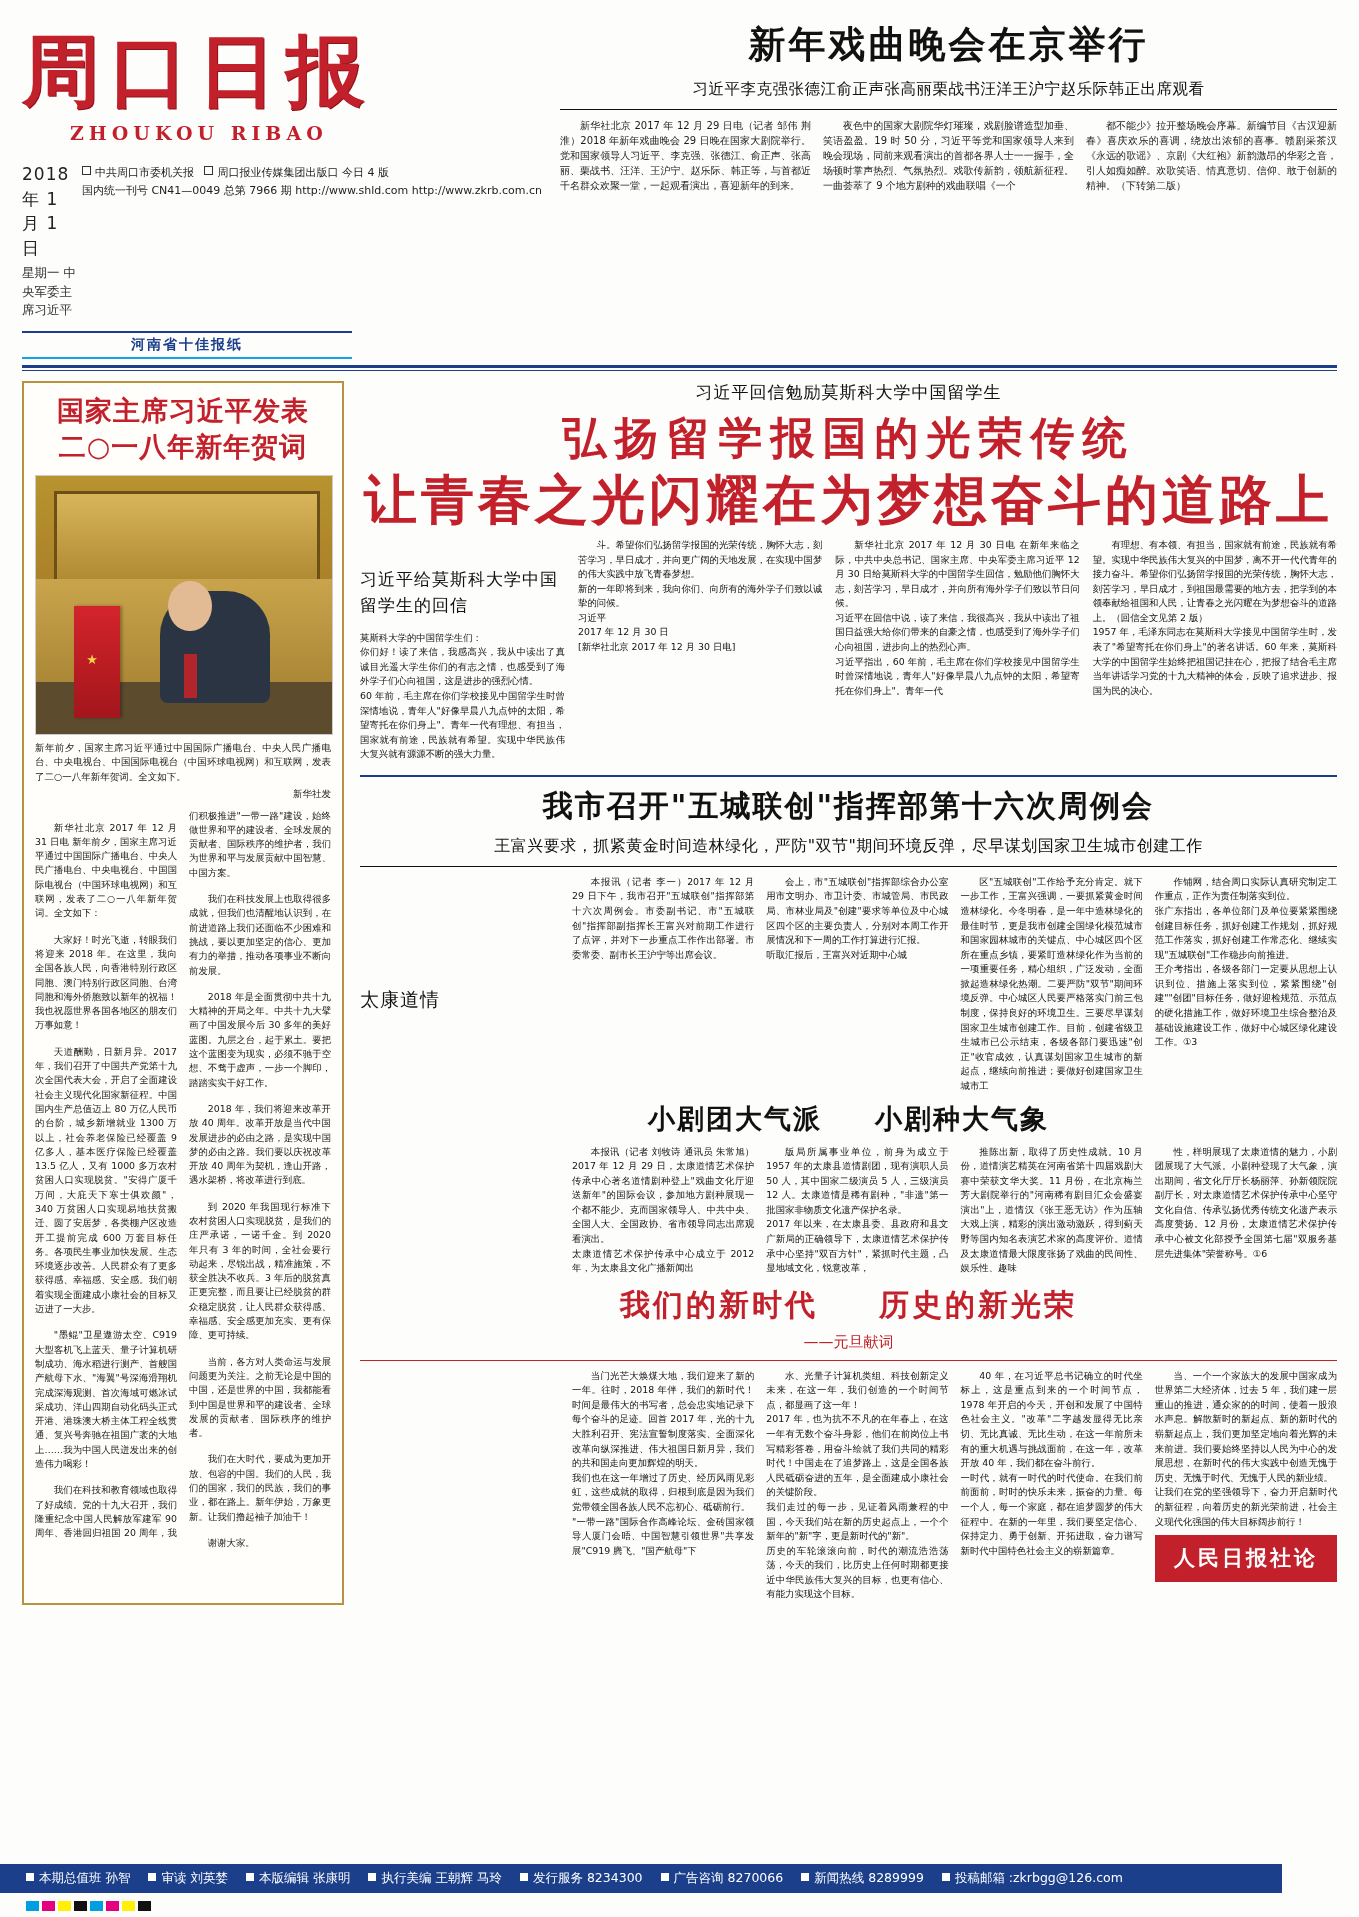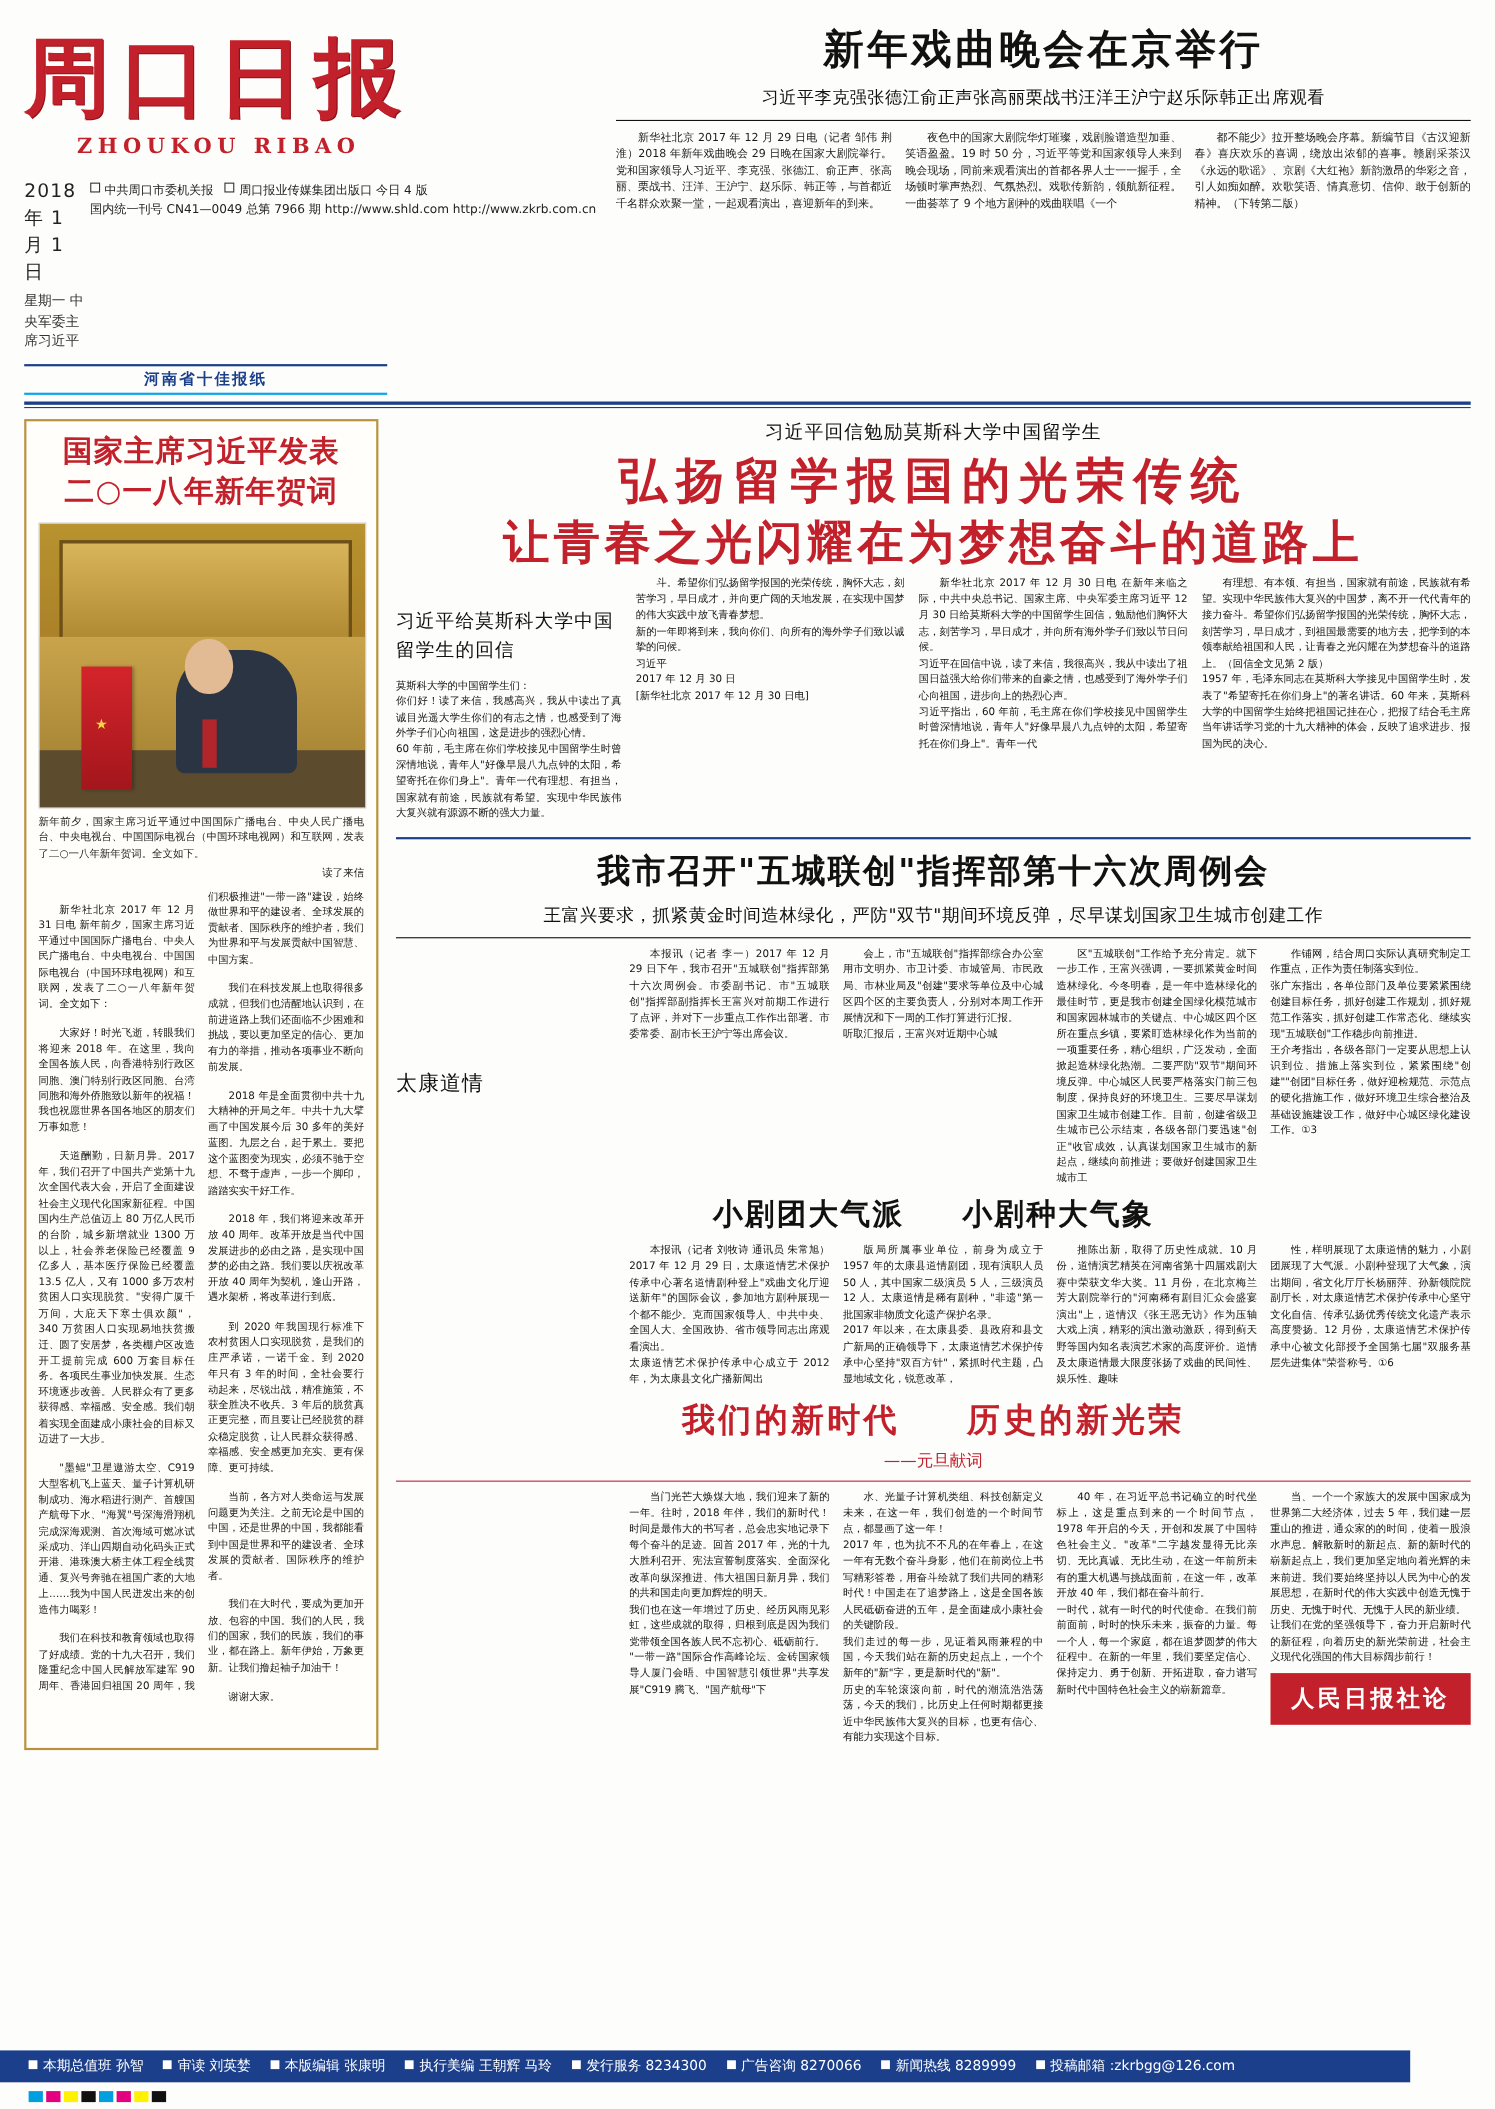--- a/index.html
+++ b/index.html
@@ -93,21 +93,21 @@
 
   .lc-body{column-count:2;column-gap:12px;font-size:9.4px;line-height:1.52;text-align:justify;margin-top:7px;color:#161616;}
   .lc-body p{margin:12px 0 3px 0;text-indent:2em;}
 
   
   .kicker{text-align:center;font-size:17px;letter-spacing:1px;color:#111;margin-bottom:6px;}
   .mega{
     font-family:"DejaVu Serif","Liberation Serif",serif;font-weight:bold;color:#c2202a;
     font-size:44px;letter-spacing:8px;text-align:center;line-height:1.28;
   }
-  .mega .l2{letter-spacing:4px;font-size:42px;}
+  .mega .l2{letter-spacing:4px;font-size:53px;}
   .sub-head{font-size:21px;text-align:center;margin:13px 0 6px 0;letter-spacing:1px;color:#111;}
   .letter-wrap{display:flex;gap:13px;margin-top:4px;}
   .letter-col{font-size:9.4px;line-height:1.55;text-align:justify;}
   .letter-col p{margin:0 0 3px 0;text-indent:2em;}
   .rule-blue{border-bottom:2px solid #1b3f8b;margin:10px 0 9px 0;}
 
   .mid-head{
     font-family:"DejaVu Serif","Liberation Serif",serif;font-weight:bold;font-size:30px;
     text-align:center;letter-spacing:2px;color:#111;
   }
@@ -207,21 +207,21 @@
         <div class="mountains"></div>
         <div class="desk"></div>
         <div class="flag"></div>
         <div class="flagstar">★</div>
         <div class="person"></div>
         <div class="head"></div>
         <div class="tie"></div>
       </div>
       <div class="photo-cap">
         <span>新年前夕，国家主席习近平通过中国国际广播电台、中央人民广播电台、中央电视台、中国国际电视台（中国环球电视网）和互联网，发表了二○一八年新年贺词。全文如下。</span>
-        <span class="src">读了来信</span>
+        <span class="src">新华社发</span>
       </div>
       <div class="lc-body">
         <p>新华社北京 2017 年 12 月 31 日电 新年前夕，国家主席习近平通过中国国际广播电台、中央人民广播电台、中央电视台、中国国际电视台（中国环球电视网）和互联网，发表了二○一八年新年贺词。全文如下：</p>
         <p>大家好！时光飞逝，转眼我们将迎来 2018 年。在这里，我向全国各族人民，向香港特别行政区同胞、澳门特别行政区同胞、台湾同胞和海外侨胞致以新年的祝福！我也祝愿世界各国各地区的朋友们万事如意！</p>
         <p>天道酬勤，日新月异。2017 年，我们召开了中国共产党第十九次全国代表大会，开启了全面建设社会主义现代化国家新征程。中国国内生产总值迈上 80 万亿人民币的台阶，城乡新增就业 1300 万以上，社会养老保险已经覆盖 9 亿多人，基本医疗保险已经覆盖 13.5 亿人，又有 1000 多万农村贫困人口实现脱贫。"安得广厦千万间，大庇天下寒士俱欢颜"，340 万贫困人口实现易地扶贫搬迁、圆了安居梦，各类棚户区改造开工提前完成 600 万套目标任务。各项民生事业加快发展。生态环境逐步改善。人民群众有了更多获得感、幸福感、安全感。我们朝着实现全面建成小康社会的目标又迈进了一大步。</p>
         <p>"墨鲲"卫星遨游太空、C919 大型客机飞上蓝天、量子计算机研制成功、海水稻进行测产、首艘国产航母下水、"海翼"号深海滑翔机完成深海观测、首次海域可燃冰试采成功、洋山四期自动化码头正式开港、港珠澳大桥主体工程全线贯通、复兴号奔驰在祖国广袤的大地上……我为中国人民迸发出来的创造伟力喝彩！</p>
         <p>我们在科技和教育领域也取得了好成绩。党的十九大召开，我们隆重纪念中国人民解放军建军 90 周年、香港回归祖国 20 周年，我们积极推进"一带一路"建设，始终做世界和平的建设者、全球发展的贡献者、国际秩序的维护者，我们为世界和平与发展贡献中国智慧、中国方案。</p>
         <p>我们在科技发展上也取得很多成就，但我们也清醒地认识到，在前进道路上我们还面临不少困难和挑战，要以更加坚定的信心、更加有力的举措，推动各项事业不断向前发展。</p>
         <p>2018 年是全面贯彻中共十九大精神的开局之年。中共十九大擘画了中国发展今后 30 多年的美好蓝图。九层之台，起于累土。要把这个蓝图变为现实，必须不驰于空想、不骛于虚声，一步一个脚印，踏踏实实干好工作。</p>
         <p>2018 年，我们将迎来改革开放 40 周年。改革开放是当代中国发展进步的必由之路，是实现中国梦的必由之路。我们要以庆祝改革开放 40 周年为契机，逢山开路，遇水架桥，将改革进行到底。</p>

